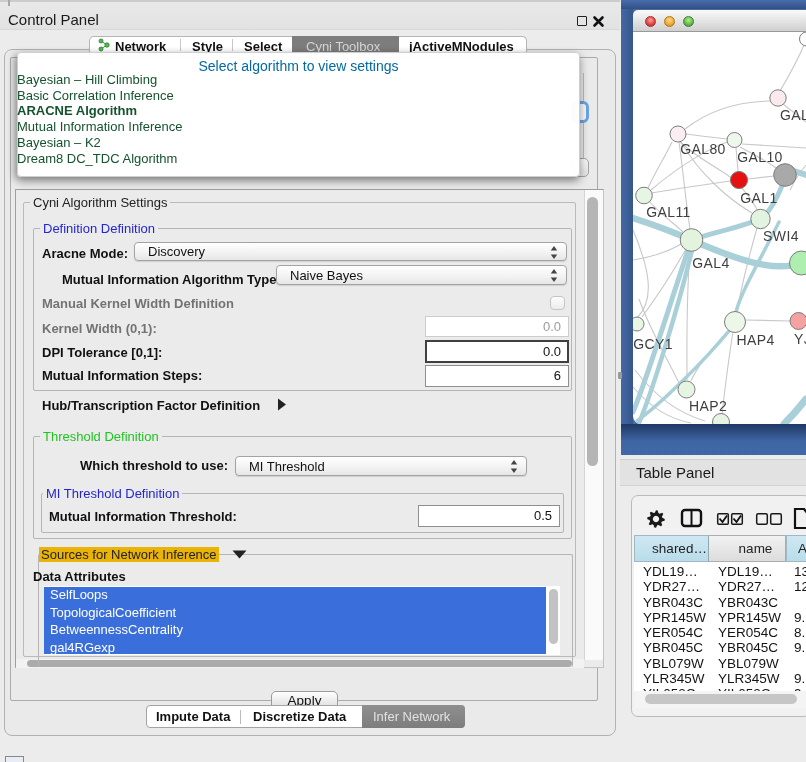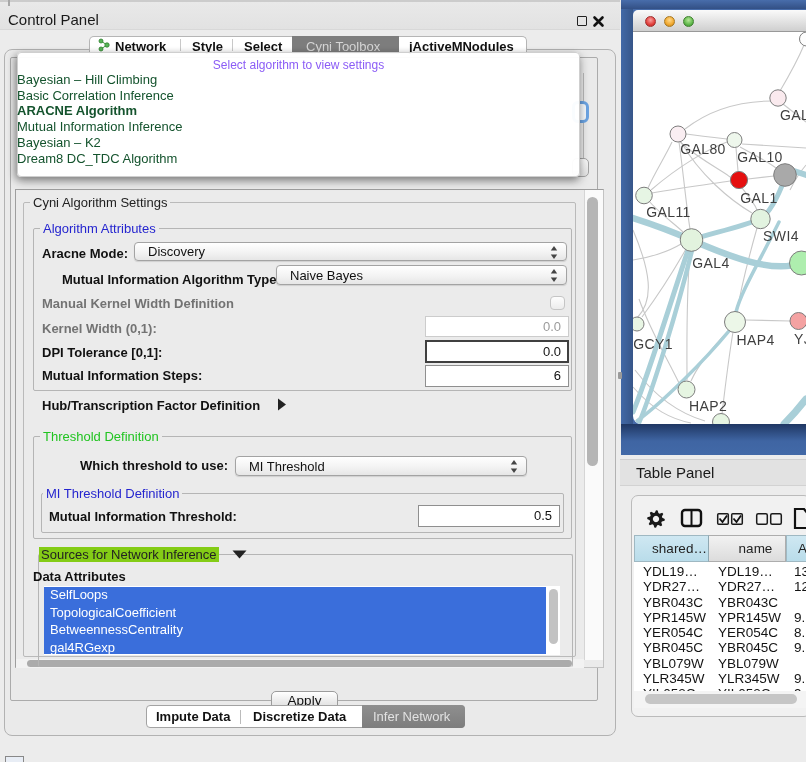--- a/index.html
+++ b/index.html
@@ -59,21 +59,21 @@
 <div class="abs" style="left:587px;top:197px;width:11px;height:269px;background:#b5b5b5;border-radius:6px;"></div>
 
 <div class="abs" style="left:16px;top:659px;width:568px;height:9px;background:#f2f2f2;"></div>
 <div class="abs" style="left:27px;top:660px;width:545px;height:7px;background:#ababab;border-radius:4px;"></div>
 
 <div class="group" style="left:23px;top:202px;width:553px;height:455px;border-color:#bababa;">
   <span class="gtitle" style="background:#ebebeb;color:#222;">Cyni Algorithm Settings</span>
 </div>
 
 <div class="group" style="left:33px;top:228px;width:539px;height:163px;">
-  <span class="gtitle" style="background:#ebebeb;color:#2525cf;">Algorithm Attributes</span>
+  <span class="gtitle" style="background:#ebebeb;color:#2525cf;">Definition Definition</span>
 </div>
 
 <div class="abs b13" style="left:42px;top:246px;">Aracne Mode:</div>
 <div class="combo" style="left:134px;top:242px;width:433px;height:19px;">
   <span class="ct" style="line-height:18px;">Discovery</span>
   <svg class="abs" style="right:8px;top:3px" width="8" height="13" viewBox="0 0 8 13">
         <path d="M4 0 L7.2 4.4 L0.8 4.4 Z" fill="#444"></path>
         <path d="M4 13 L7.2 8.6 L0.8 8.6 Z" fill="#444"></path>
       </svg>
 </div>
@@ -116,21 +116,21 @@
       </svg>
 </div>
 
 <div class="group" style="left:41px;top:493px;width:523px;height:40px;">
   <span class="gtitle" style="background:#ebebeb;color:#2525cf;left:1px;">MI Threshold Definition</span>
 </div>
 <div class="abs b13" style="left:49px;top:509px;">Mutual Information Threshold:</div>
 <div class="field" style="left:418px;top:505px;width:142px;height:22px;border:1px solid #8f8f8f;line-height:20px;padding-right:7px;">0.5</div>
 
 <div class="group" style="left:38px;top:554px;width:535px;height:113px;border-bottom:none;">
-  <span class="gtitle" style="background:#84cc16;color:#222;left:0;padding:0 2px;">Sources for Network Inference</span>
+  <span class="gtitle" style="background:#eab308;color:#222;left:0;padding:0 2px;">Sources for Network Inference</span>
 </div>
 <svg class="abs" style="left:232px;top:550px" width="15" height="9" viewBox="0 0 15 9">
       <path d="M0.5 0.5 L14.5 0.5 L7.5 8.5 Z" fill="#222"></path>
     </svg>
 <div class="abs b13" style="left:33px;top:569px;">Data Attributes</div>
 
 <div class="abs" style="left:44px;top:586px;width:516px;height:69px;background:#ffffff;"></div>
 <div class="abs" style="left:44px;top:587px;width:502px;height:67px;background:#3a6edb;"></div>
 <div class="abs" style="left:50px;top:586px;font-size:13px;color:#fff;line-height:17.7px;">SelfLoops<br>TopologicalCoefficient<br>BetweennessCentrality<br>gal4RGexp</div>
 <div class="abs" style="left:549px;top:589px;width:9px;height:55px;background:#c2c2c2;border-radius:5px;"></div>
@@ -144,21 +144,21 @@
 <div class="abs b13" style="left:253px;top:709px;">Discretize Data</div>
 <div class="abs" style="left:373px;top:709px;font-size:13px;color:#e2e2e2;">Infer Network</div>
 
 <div class="abs" style="left:5px;top:756px;width:19px;height:10px;border:1px solid #888;background:#e8edf5;"></div>
 
 <div class="abs" style="left:583px;top:73px;width:1px;height:88px;background:#b9b9b9;"></div>
 <div class="abs" style="left:572px;top:101px;width:17px;height:22px;border:3px solid #6ba3e2;border-radius:6px;background:#f4f8fc;"></div>
 <div class="abs" style="left:572px;top:158px;width:17px;height:19px;border:1px solid #a3a3a3;border-radius:5px;background:linear-gradient(#f8f8f8,#e2e2e2);"></div>
 
 <div class="abs" style="left:17px;top:52px;width:563px;height:125px;background:rgba(255,255,255,0.96);border:1px solid #cfcfcf;border-radius:4px;box-shadow:0 4px 10px rgba(0,0,0,0.35), -3px 2px 7px rgba(0,0,0,0.2);"></div>
-<div class="abs" style="left:17px;top:58px;width:563px;text-align:center;font-size:12px;color:#8b5cf6;">Select algorithm to view settings</div>
+<div class="abs" style="left:17px;top:58px;width:563px;text-align:center;font-size:14px;color:#0369a1;">Select algorithm to view settings</div>
 <div class="abs" style="left:17px;top:72px;font-size:13px;color:#14532d;line-height:15.7px;">Bayesian – Hill Climbing<br>Basic Correlation Inference<br><b>ARACNE Algorithm</b><br>Mutual Information Inference<br>Bayesian – K2<br>Dream8 DC_TDC Algorithm</div>
 
 <div class="abs" style="left:620px;top:0;width:186px;height:762px;background:#ececec;"></div>
 <div class="abs" style="left:621px;top:0;width:185px;height:455px;background:#466ba9;"></div>
 <div class="abs" style="left:621px;top:424px;width:185px;height:31px;background:linear-gradient(#1f3763,#3f65a3 55%,#4269a7);"></div>
 <div class="abs" style="left:621px;top:0;width:12px;height:424px;background:linear-gradient(90deg,#4269a7,#375689);"></div>
 <div class="abs" style="left:621px;top:0;width:185px;height:9px;background:linear-gradient(#486dab,#335085);"></div>
 
 <div class="abs" style="left:633px;top:10px;width:173px;height:22px;background:linear-gradient(#fafafa,#cfcfcf);border-bottom:1px solid #999;border-radius:5px 0 0 0;"></div>
 <div class="abs" style="left:645px;top:16px;width:11px;height:11px;border-radius:50%;background:radial-gradient(circle at 50% 35%, #f8a0a0, #e2403c 60%, #b02420);border:0.5px solid #a03030;"></div>

